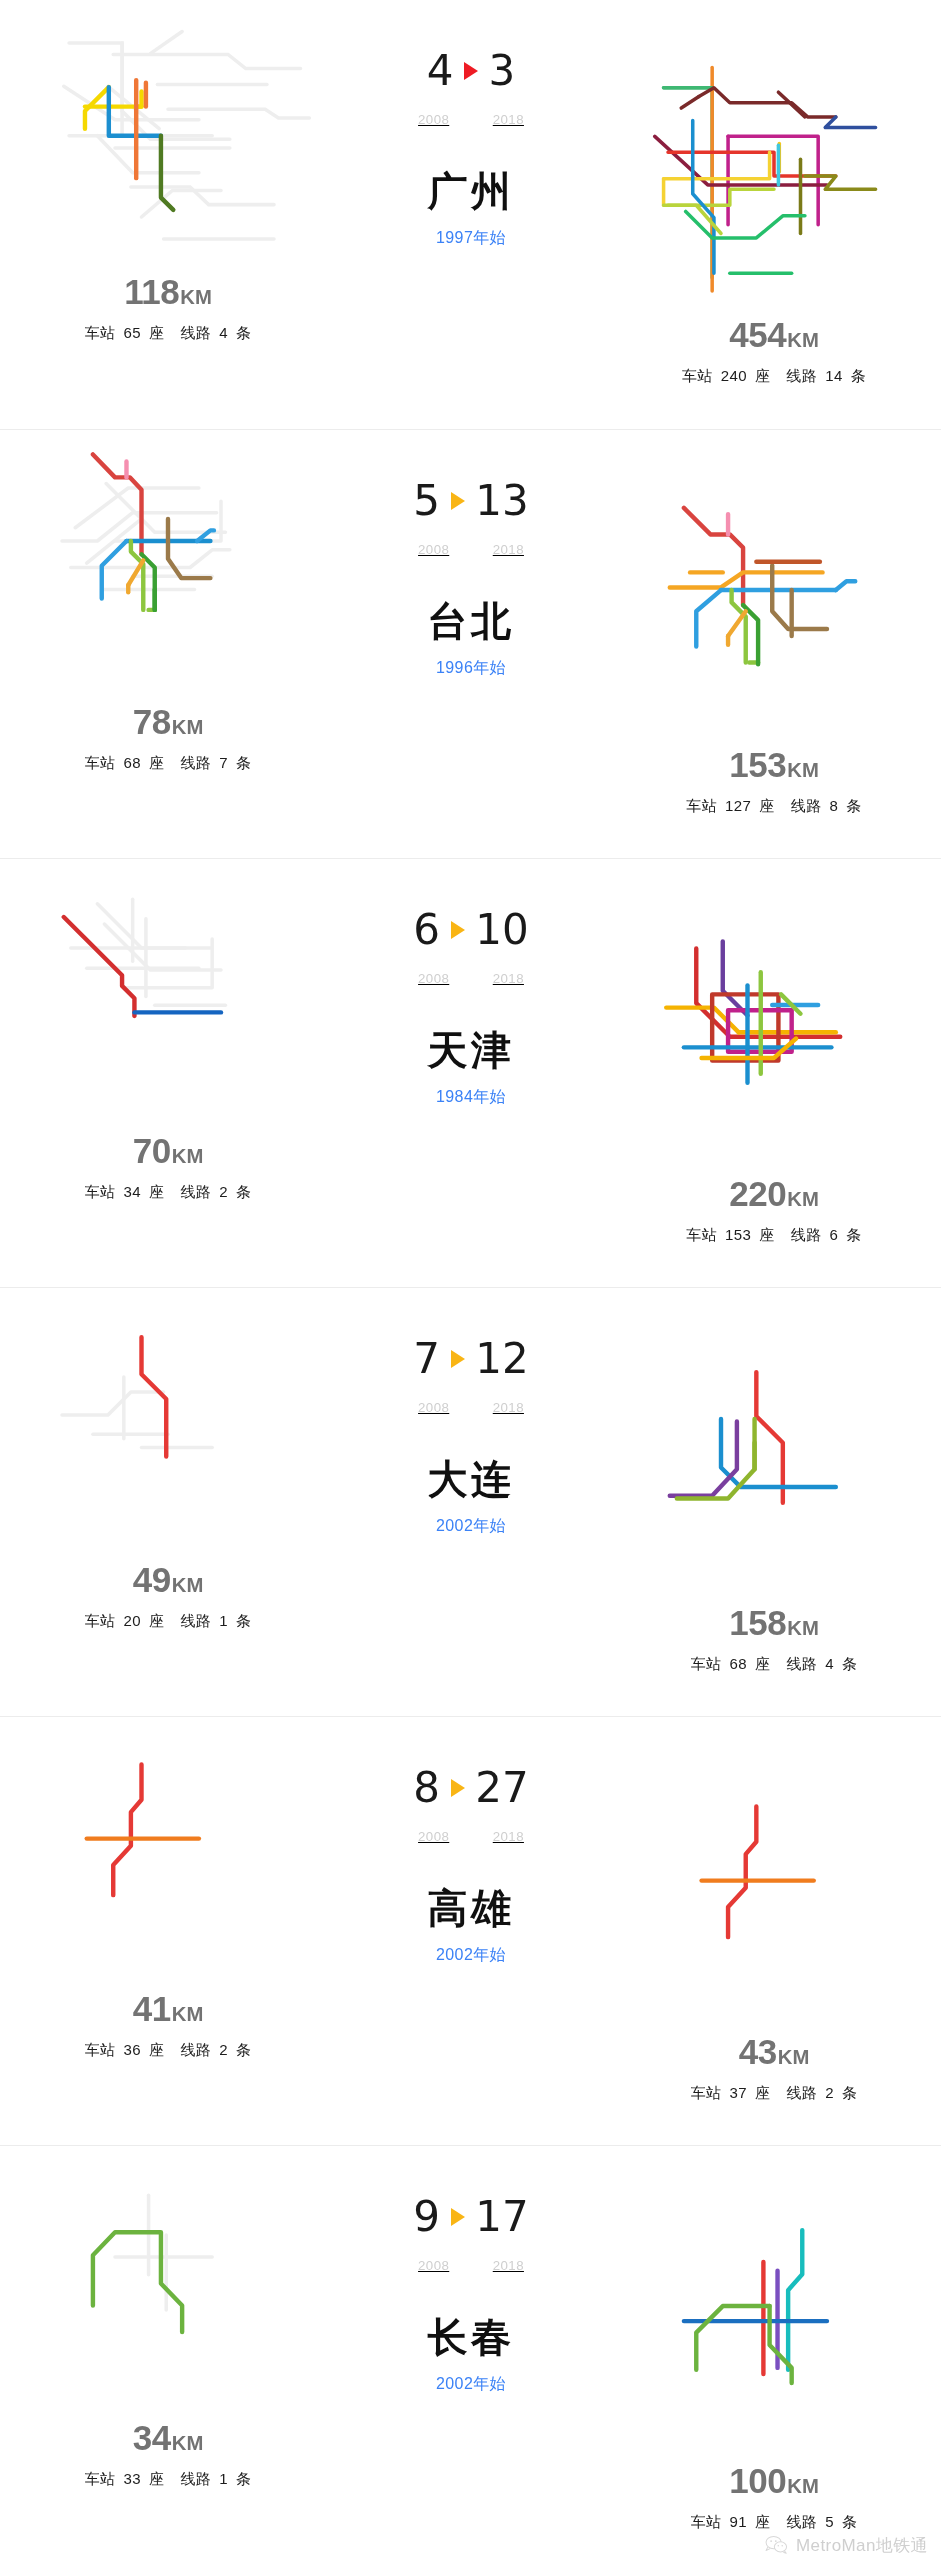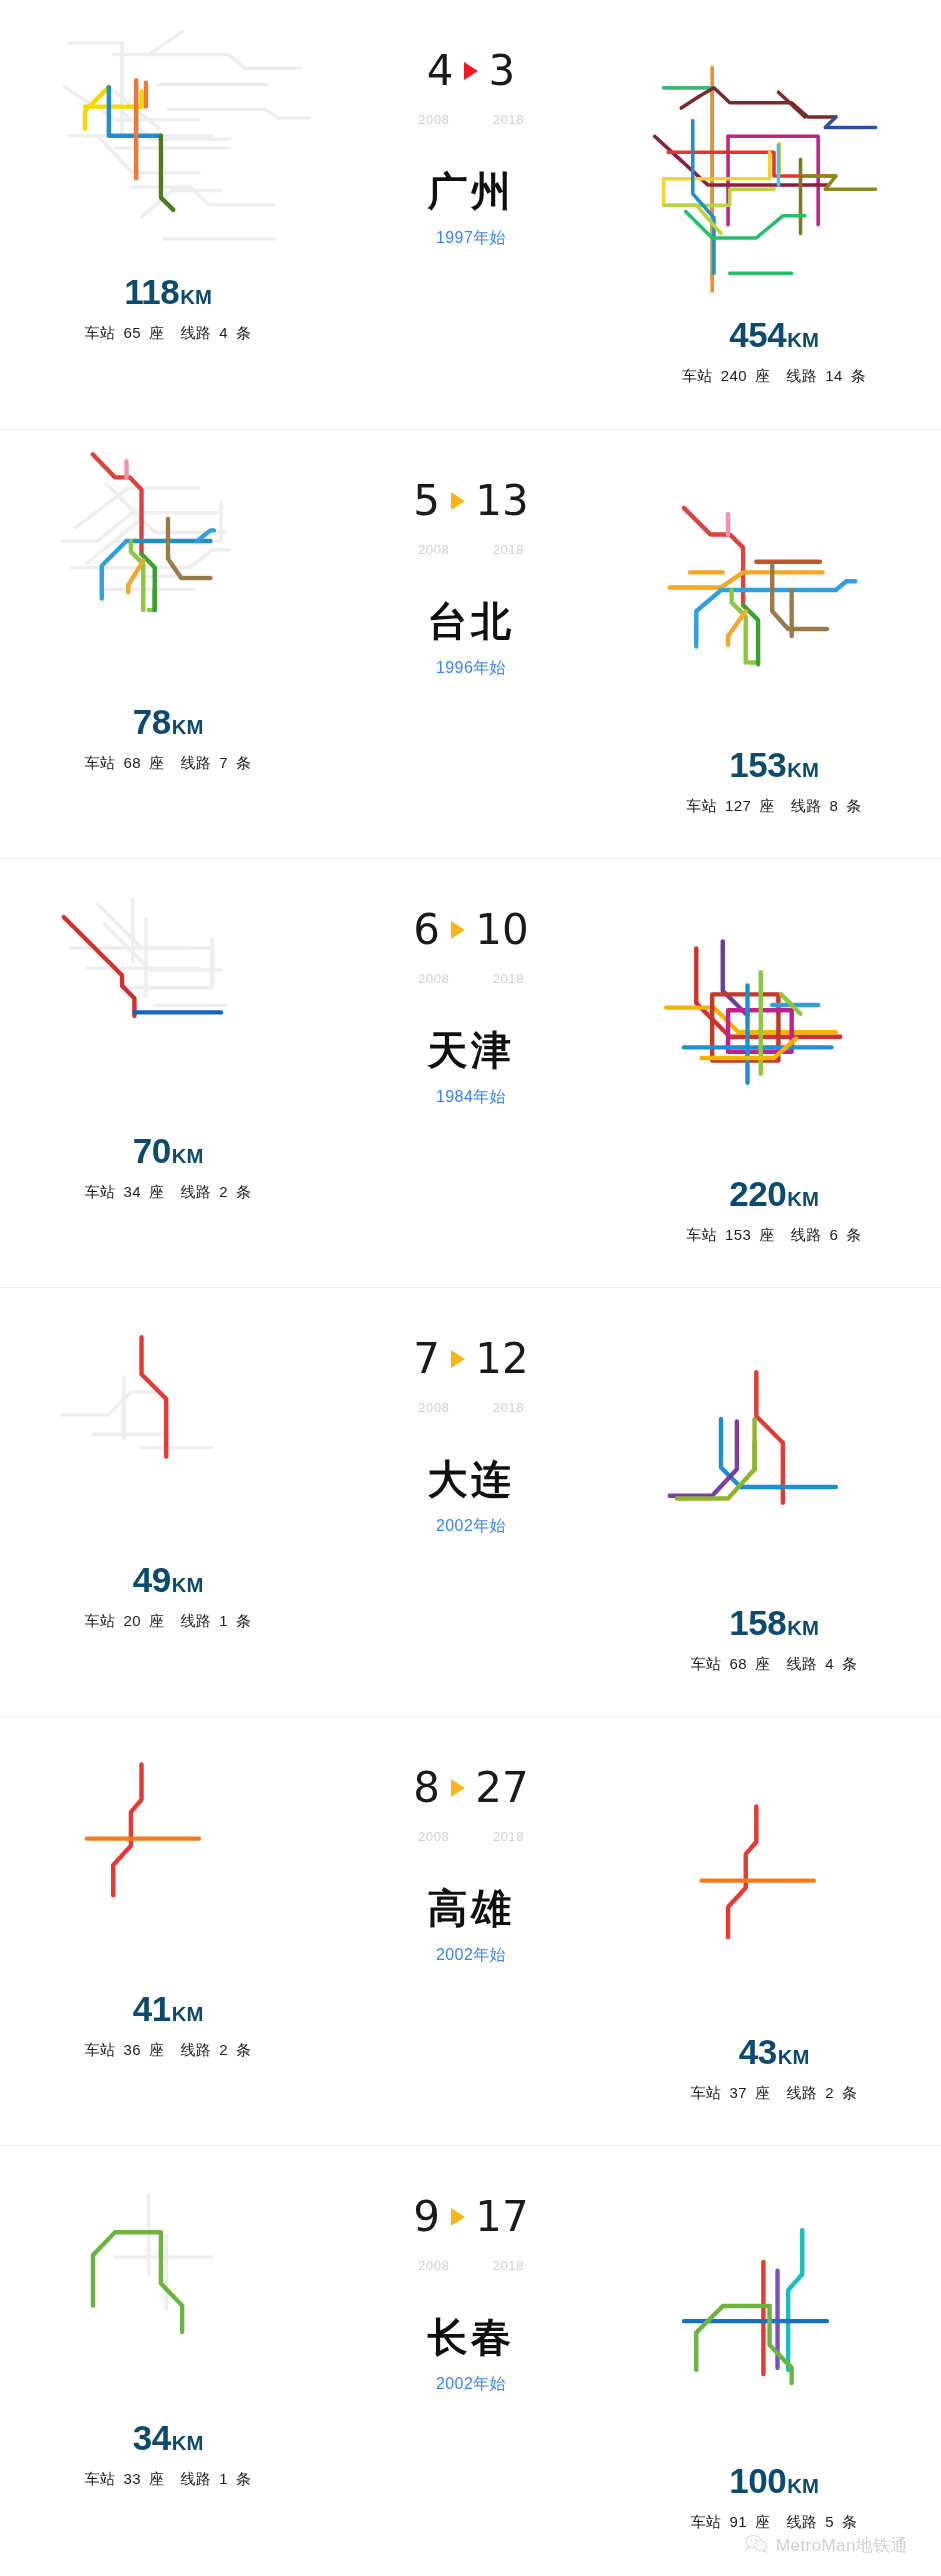--- a/index.html
+++ b/index.html
@@ -46,21 +46,21 @@
     position:relative;
     display:flex;
     align-items:center;
     justify-content:center;
   }
   .map-box svg { display:block; }
 
   
   .km-line {
     font-weight:bold;
-    color:#0c4a6e;
+    color:#737373;
     line-height:1;
     white-space:nowrap;
     letter-spacing:-0.4px;
   }
   .km-num   { font-size:35px; }
   .km-unit  { font-size:20.3px; margin-left:0.9px; letter-spacing:0px;}
   .stat-line {
     margin-top:15px;
     font-size:15px;
     color:#1d1d1d;
@@ -91,20 +91,21 @@
     border-bottom:9.7px solid transparent;
     border-left:14px solid #ee1b24;
     margin:0 0.9px;
   }
   .tri.amber { border-left-color:#f9b515; }
   .year-row {
     display:flex;
     justify-content:center;
     gap:9.7px;
     margin-top:3.5px;
+    text-decoration:underline;
   }
   .year-lbl {
     font-size:13.3px;
     color:#cfcfcf;
     width:65px;
     text-align:center;
     letter-spacing:0.4px;
   }
   .city-name {
     margin-top:44px;
@@ -119,23 +120,24 @@
     margin-top:17.7px;
     font-size:16px;
     color:#3b82f6;
     letter-spacing:0.4px;
     white-space:nowrap;
   }
 
   
   .watermark {
     position:absolute;
-    right:34px;
+    right:14px;
     bottom:19.4px;
     display:flex;
+    align-items:center;
     gap:8px;
     color:#cfcfcf;
     font-size:17px;
     letter-spacing:0.4px;
     white-space:nowrap;
   }
   .wm-icon { width:23px; height:19.4px; display:block; }
 </style>
 </head>
 <body>

